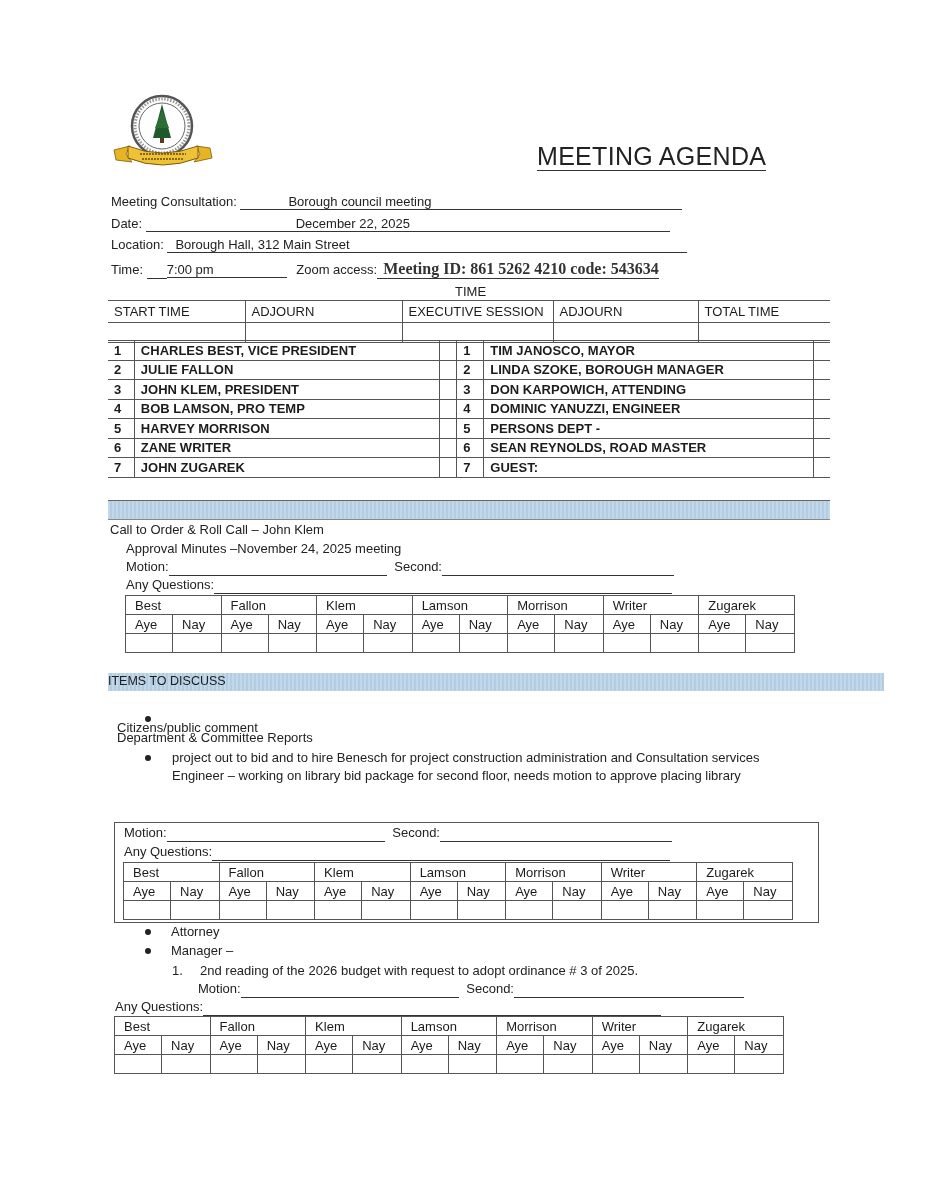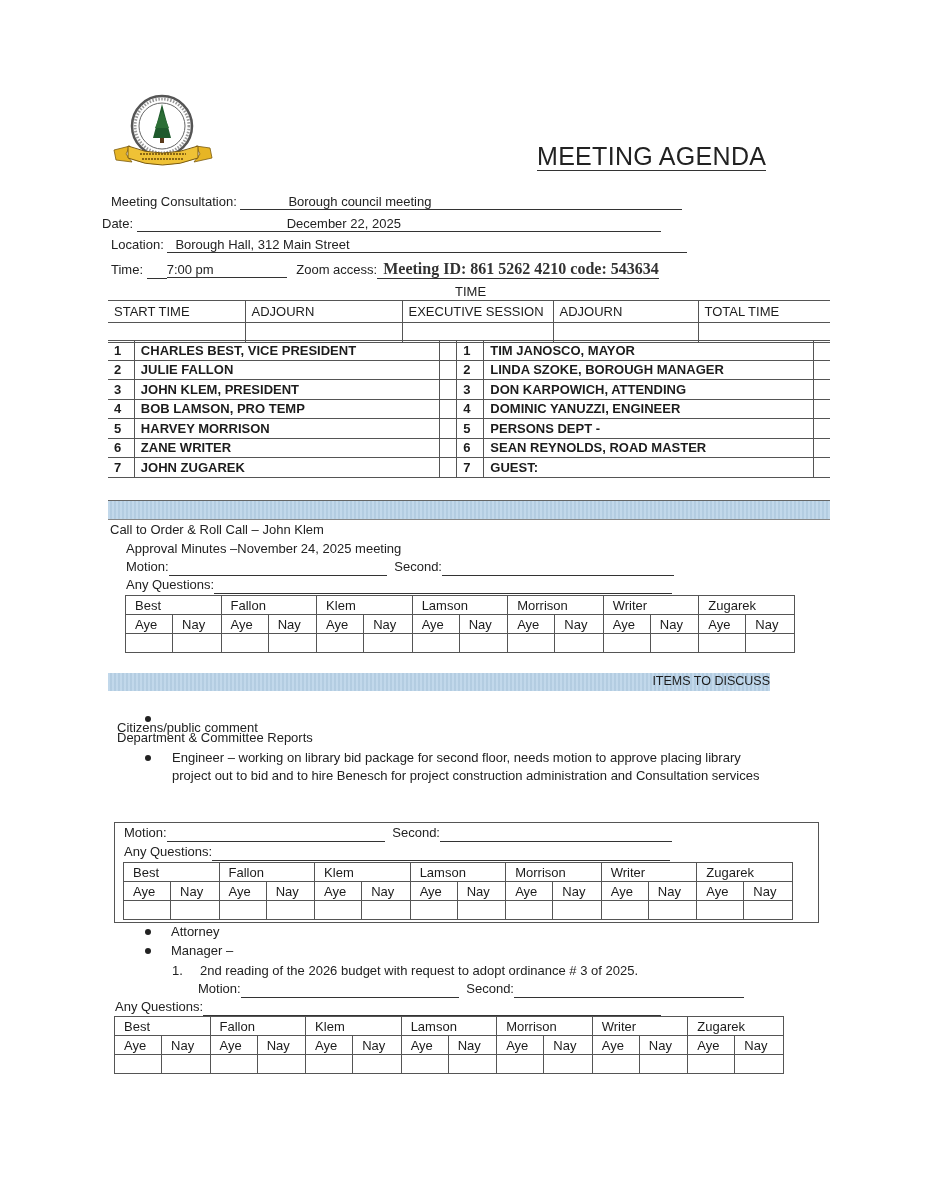--- a/index.html
+++ b/index.html
@@ -52,21 +52,21 @@
     <line x1="32" y1="71" x2="74" y2="71" stroke="#6a4a0a" stroke-width="1.3" stroke-dasharray="2 1"></line>
   </svg>
 </div>
 
 <div id="title" class="abs">MEETING AGENDA</div>
 
 <div class="abs field-line" style="left:111px; top:194px;">
   <span>Meeting Consultation:</span>
   <span class="uline" style="width:48px;"></span><span class="fval" style="width:394px;">Borough council meeting</span>
 </div>
-<div class="abs field-line" style="left:102px; top:216px;">
+<div class="abs field-line" style="left:111px; top:216px;">
   <span>Date:</span>
   <span class="uline" style="width:150px;"></span><span class="fval" style="width:374px;">December 22, 2025</span>
 </div>
 <div class="abs field-line" style="left:111px; top:237px;">
   <span>Location:</span>
   <span class="uline" style="width:8px;"></span><span class="fval" style="width:512px;">Borough Hall, 312 Main Street</span>
 </div>
 <div class="abs field-line" style="left:111px; top:260px;">
   <span>Time:</span>
   <span class="uline" style="width:20px;"></span><span class="fval" style="width:120px;">7:00 pm</span>
@@ -204,30 +204,30 @@
     <td></td>
         <td></td>
     <td></td>
         <td></td>
     <td></td>
         <td></td>
   </tr>
 </tbody>
   </table>
 
-<div class="abs band" style="left:108px; top:673px; width:662px; height:18px; text-align:right; font-size:12.5px; line-height:17px; border-top:none; border-bottom:none;padding-left:20px;">
+<div class="abs band" style="left:108px; top:673px; width:776px; height:18px; text-align:left; font-size:12.5px; line-height:17px; border-top:none; border-bottom:none;">
   <span>ITEMS TO DISCUSS</span>
 </div>
 <div class="abs txt" style="left:117px; top:691px;margin-top:28px;">Citizens/public comment</div>
 <span class="abs bullet" style="left:145px; top:716px;"></span>
 <div class="abs txt" style="left:117px; top:729px;">Department &amp; Committee Reports</div>
 <span class="abs bullet" style="left:145px; top:755px;"></span>
 <div class="abs txt" style="left:172px; top:749px;">
+  <div>project out to bid and to hire Benesch for project construction administration and Consultation services</div>
   <div>Engineer – working on library bid package for second floor, needs motion to approve placing library</div>
-  <div>project out to bid and to hire Benesch for project construction administration and Consultation services</div>
 </div>
 
 <div class="abs" style="left:114px; top:822px; width:705px; height:101px; border:1px solid #555;"></div>
 <div class="abs txt" style="left:124px; top:824px;">
   <span>Motion:</span><span class="uline" style="width:218px;"></span>
   <span style="margin-left:4px;">Second:</span><span class="uline" style="width:232px;"></span>
 </div>
 <div class="abs txt" style="left:124px; top:843px;">
   <span>Any Questions:</span><span class="uline" style="width:458px;"></span>
 </div>

